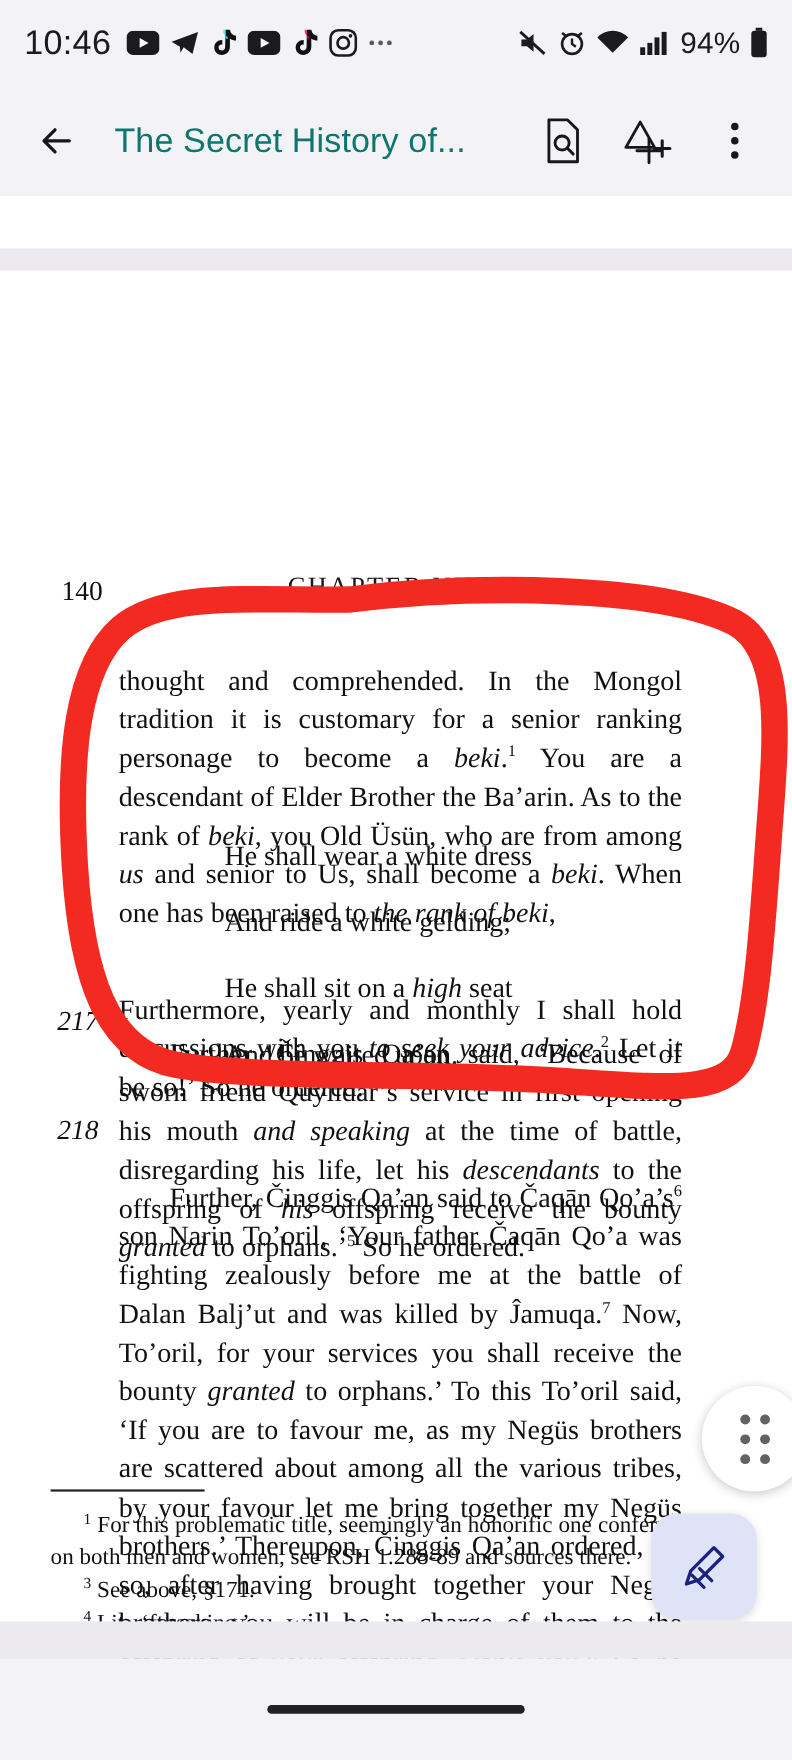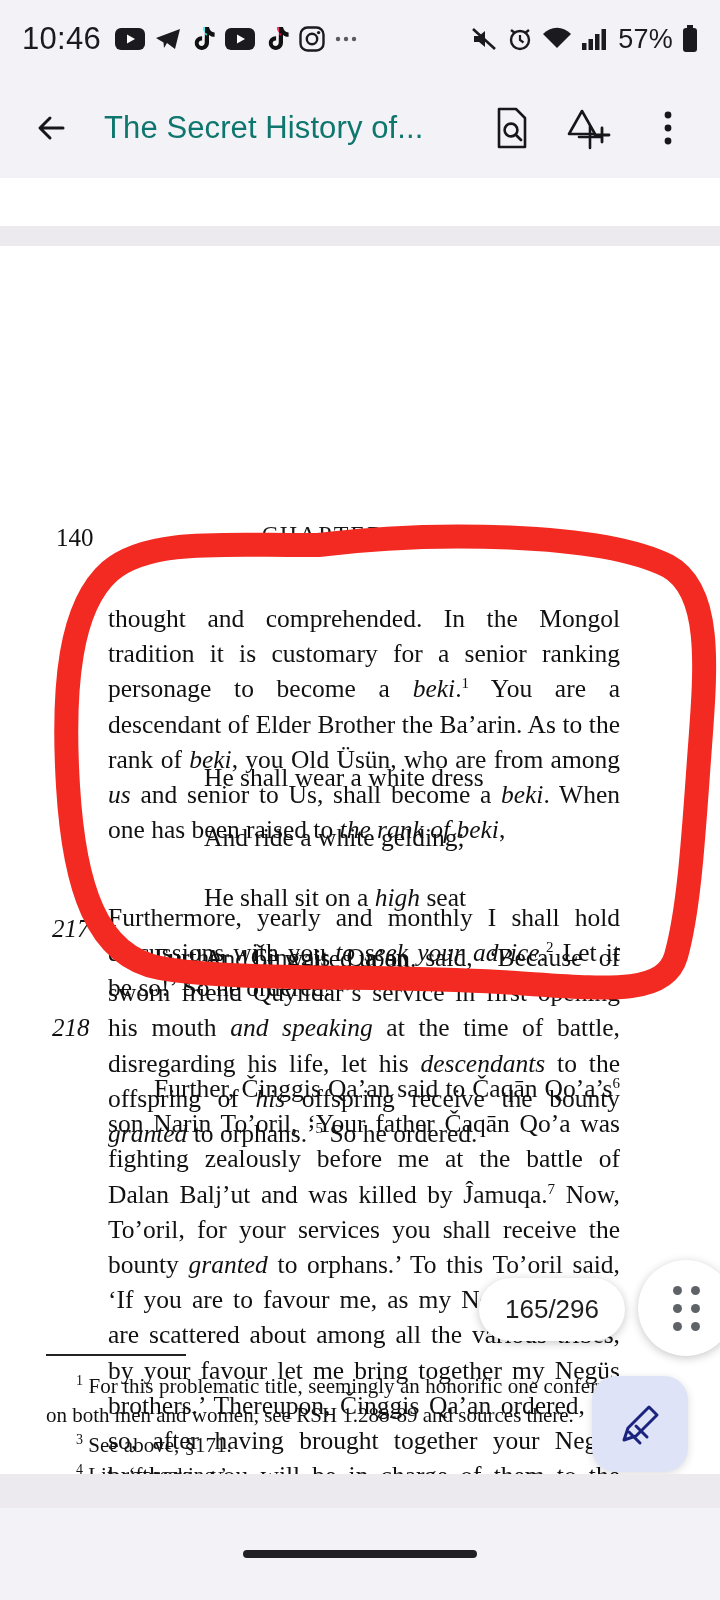--- a/index.html
+++ b/index.html
@@ -196,21 +196,21 @@
         </svg>
       <svg class="tiny-icon" width="30" height="24" viewBox="0 0 30 24">
           <path d="M15 21 L1 7 A19 19 0 0 1 29 7 Z" fill="#1b1b1f"></path>
         </svg>
       <svg class="tiny-icon" width="28" height="24" viewBox="0 0 28 24">
           <rect x="1" y="16" width="4.5" height="7" fill="#1b1b1f"></rect>
           <rect x="7.5" y="12" width="4.5" height="11" fill="#1b1b1f"></rect>
           <rect x="14" y="7" width="4.5" height="16" fill="#1b1b1f"></rect>
           <rect x="20.5" y="2" width="4.5" height="21" fill="#1b1b1f"></rect>
         </svg>
-      <div class="battery-text">57%</div>
+      <div class="battery-text">94%</div>
       <svg class="tiny-icon" width="16" height="28" viewBox="0 0 16 28">
           <rect x="5" y="0" width="6" height="3" fill="#1b1b1f"></rect>
           <rect x="1" y="3" width="14" height="24" rx="3" fill="#1b1b1f"></rect>
         </svg>
     </div>
   </div>
 
   <div class="appbar">
     <div class="icon-btn">
       <svg width="44" height="44" viewBox="0 0 44 44">
@@ -299,21 +299,20 @@
     <div class="grab-handle">
       <div class="dots-grid">
         <span></span>
           <span></span>
           <span></span>
           <span></span>
           <span></span>
           <span></span>
       </div>
     </div>
-    <div class="page-pill">165/296</div>
   </div>
 
   <div class="fab" style="background: rgb(223, 227, 248);">
     <svg width="50" height="50" viewBox="0 0 50 50">
       <path d="M9 41 L13 29 L34 8 L42 16 L21 37 Z" fill="none" stroke="#1a237e" stroke-width="3" stroke-linejoin="round"></path>
       <path d="M14 33 L25 44 M21 27 L32 38" stroke="#1a237e" stroke-width="3" stroke-linecap="round"></path>
     </svg>
   </div>
 
   <div class="bottom-strip"></div>

